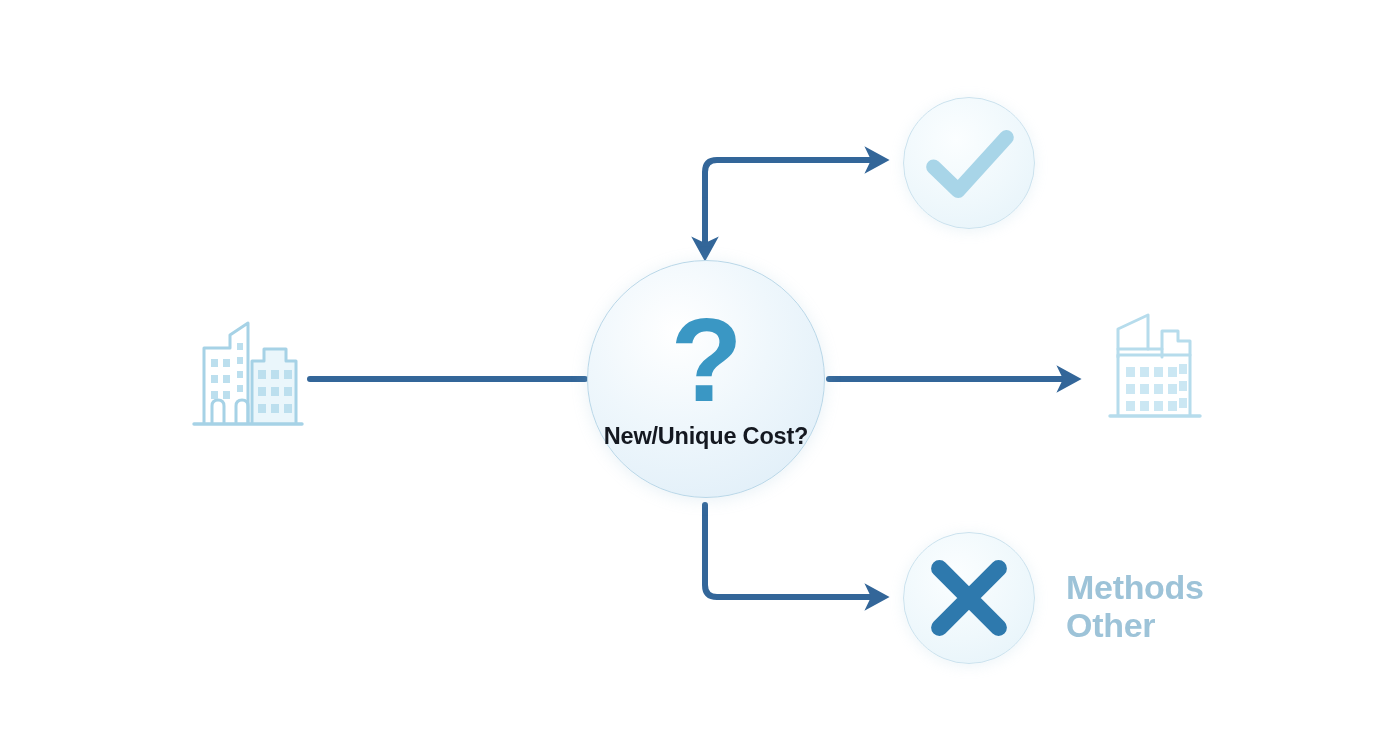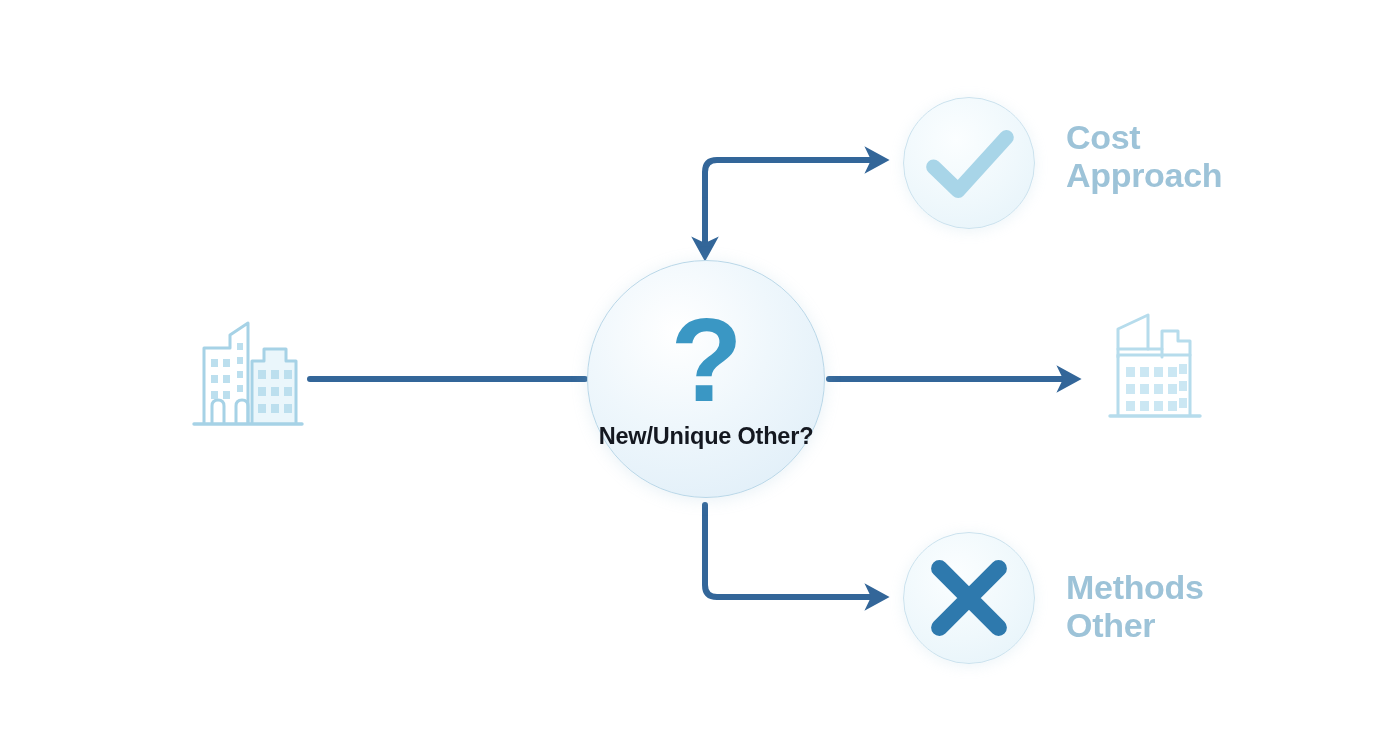--- a/index.html
+++ b/index.html
@@ -193,33 +193,29 @@
         <rect x="64" y="94" width="9" height="10"></rect>
       <rect x="75" y="57" width="8" height="10"></rect>
       <rect x="75" y="74" width="8" height="10"></rect>
       <rect x="75" y="91" width="8" height="10"></rect>
     </g>
   </svg>
 
   <div class="decision-node">
     <div class="decision-inner">
       <div class="qmark">?</div>
-      <div class="decision-label">New/Unique Other?</div>
+      <div class="decision-label">New/Unique Cost?</div>
     </div>
   </div>
 
   <div class="outcome-circle" id="circle-check">
     <svg class="outcome-glyph" viewBox="0 0 132 132">
       <path d="M 30,70 L 55,94 L 104,40" fill="none" stroke="#a8d5e8" stroke-width="15" stroke-linecap="round" stroke-linejoin="round"></path>
     </svg>
   </div>
-  <div class="outcome-label" id="label-cost">
-    <span>Cost</span>
-    <span>Approach</span>
-  </div>
 
   <div class="outcome-circle" id="circle-cross">
     <svg class="outcome-glyph" viewBox="0 0 132 132">
       <path d="M 36,36 L 96,96 M 96,36 L 36,96" fill="none" stroke="#2e79ad" stroke-width="17" stroke-linecap="round"></path>
     </svg>
   </div>
   <div class="outcome-label" id="label-other">
     <span>Methods</span>
     <span>Other</span>
   </div>

